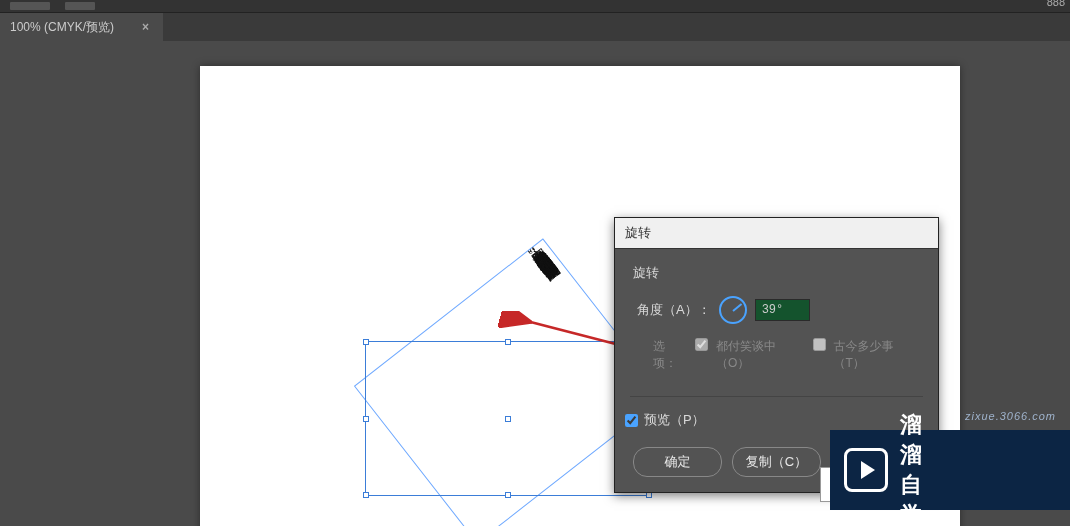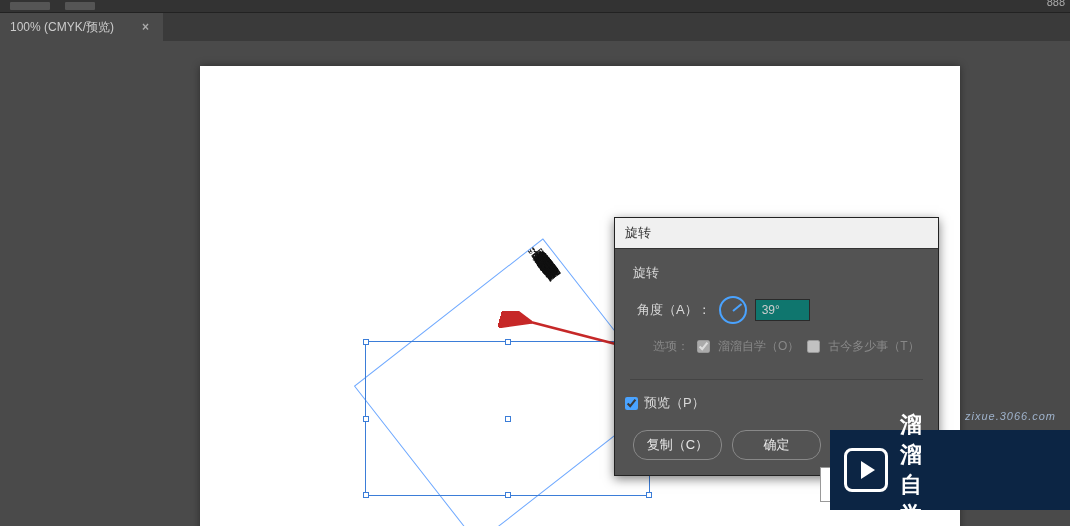--- a/index.html
+++ b/index.html
@@ -161,29 +161,30 @@
     .angle-dial .hand {
       position: absolute;
       left: 50%; top: 50%;
       width: 11px; height: 2px;
       background: #4aa3ff;
       transform-origin: left center;
       transform: rotate(-39deg);
     }
     .angle-input {
       width: 55px;
-      background: #0f766e;
+      background: #14532d;
       border: 1px solid #2a2a2a;
       color: #ccc;
       font-size: 12px;
       padding: 3px 6px;
+      font-family: Liberation Mono, monospace;
     }
     .options-row {
       display: flex;
-      align-items: center;
+      align-items: flex-start;
       gap: 8px;
       margin-bottom: 24px;
       padding-left: 20px;
       font-size: 12px;
       color: #888;
     }
     .options-row input[type=checkbox] {
       accent-color: #666;
     }
     .divider {
@@ -336,32 +337,32 @@
       <div class="field-row">
         <span>角度（A）：</span>
         <div class="angle-dial">
             <div class="hand"></div>
           </div>
         <input class="angle-input" value="39°" style="">
       </div>
       <div class="options-row">
         <span>选项：</span>
         <input type="checkbox" checked="" disabled="" style="">
-        <span>溜溜自学（O）</span>
+        <span>都付笑谈中（O）</span>
         <input type="checkbox" disabled="" style="">
         <span>古今多少事（T）</span>
       </div>
       <div class="divider"></div>
       <div class="preview-row">
         <input type="checkbox" checked="" style="">
         <span>预览（P）</span>
       </div>
       <div class="button-row">
+        <div class="dlg-btn">确定</div>
         <div class="dlg-btn">复制（C）</div>
-        <div class="dlg-btn">确定</div>
         <div class="dlg-btn">取消</div>
       </div>
     </div>
   </div>
 
   <div class="white-panel"></div>
   <div class="cut-ears">
     <span class="ear"></span><span class="ear"></span>
   </div>
 

